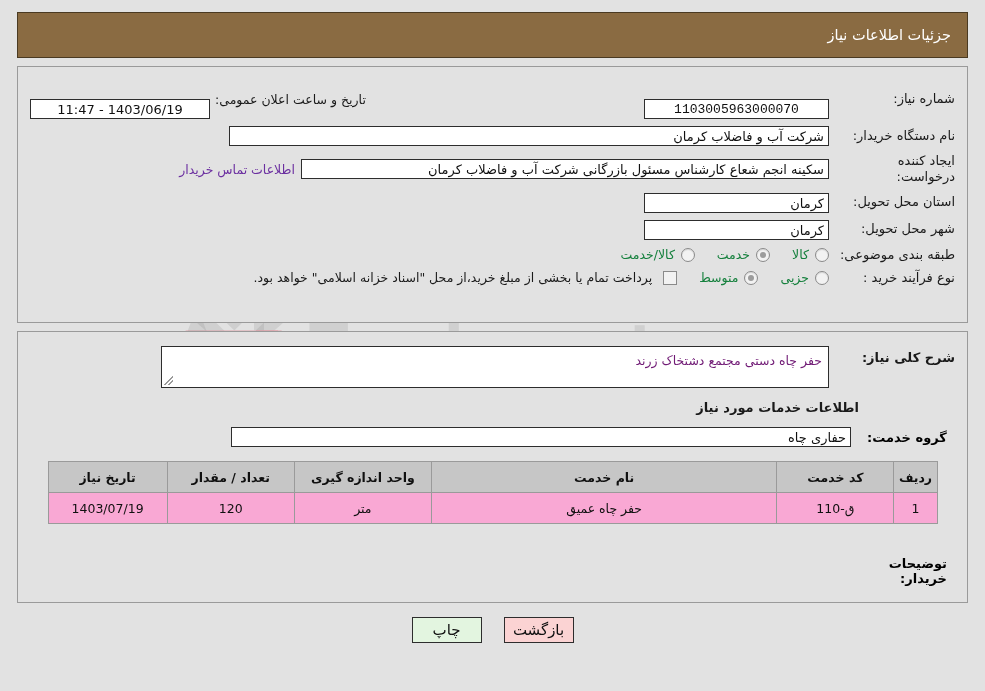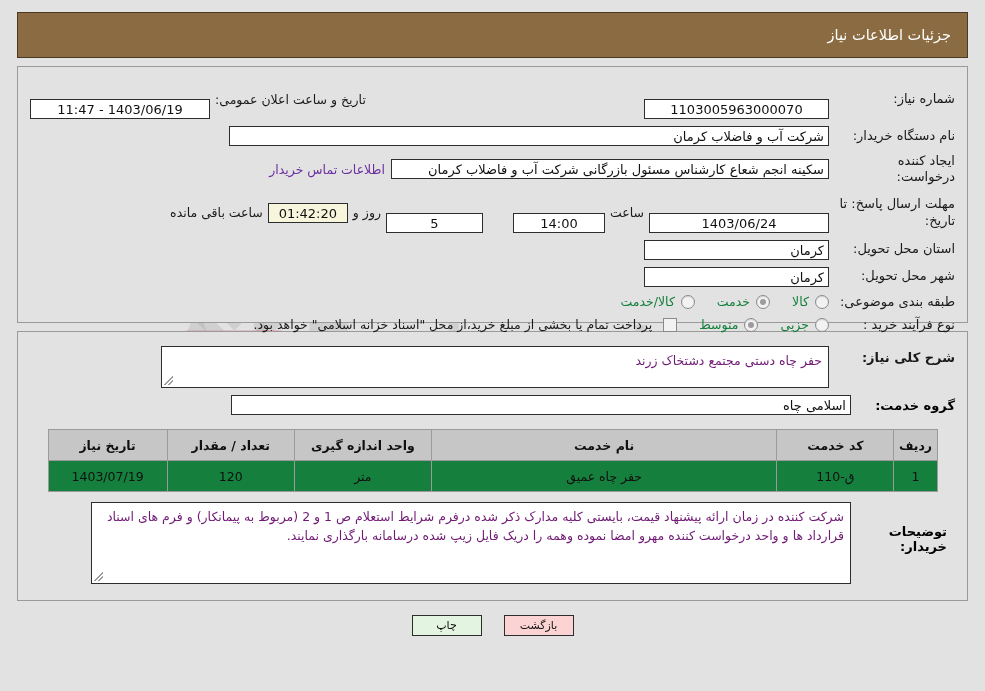--- a/index.html
+++ b/index.html
@@ -153,23 +153,23 @@
     font-size: 13px;
     padding: 0 4px;
     box-sizing: border-box;
     color: #101010;
     overflow: hidden;
     white-space: nowrap;
     font-family: "DejaVu Sans", "Liberation Sans", sans-serif;
   }
   .fld.center { text-align: center; margin-top: 20px; }
 
-  .w-need     { width: 185px; }
+  .w-need     { width: 185px; font-family: Liberation Mono, monospace; }
   .w-buyer    { width: 600px; }
-  .w-creator  { width: 438px; }
+  .w-creator  { width: 528px; }
   .w-date     { width: 180px; }
   .w-time     { width: 92px; }
   .w-days     { width: 97px; }
   .w-remain   { width: 80px; background: #f7f6dc; text-align: center; }
   .w-prov     { width: 185px; }
   .w-ann      { width: 180px; }
 
   .gap-s { width: 6px; flex: 0 0 auto; }
   .inline-txt {
     font-size: 12.5px;
@@ -255,21 +255,21 @@
   .section-title {
     font-size: 13px;
     font-weight: bold;
     color: #1a1a1a;
     margin: 12px 0 12px 0;
     text-align: right;
     padding-right: 96px;
   }
 
   .grp-row { display: flex; align-items: center; margin: 6px 0 14px 0; }
-  .grp-lbl { width: 96px; text-align: right; font-weight: bold; font-size: 13px; padding-left: 8px; }
+  .grp-lbl { width: 96px; text-align: center; font-weight: bold; font-size: 13px; padding-left: 8px; }
   .grp-fld { width: 620px; }
 
   
   .tbl-wrap { padding: 0 10px 0 10px; }
   table.items {
     width: 890px;
     border-collapse: collapse;
     font-size: 12.5px;
     margin: 4px auto 0 auto;
     background: #ffffff;
@@ -277,21 +277,21 @@
   table.items th {
     background: #c6c6c6;
     border: 1px solid #9a9a9a;
     color: #101010;
     font-weight: bold;
     height: 26px;
     text-align: center;
     padding: 2px 4px;
   }
   table.items td {
-    background: #15803d;
+    background: #f9a8d4;
     border: 1px solid #9a9a9a;
     color: #101010;
     height: 26px;
     text-align: center;
     padding: 2px 4px;
   }
   .c-radif { width: 34px; }
   .c-code  { width: 108px; }
   .c-name  { width: 336px; }
   .c-unit  { width: 128px; }
@@ -305,21 +305,21 @@
   
   .footer {
     margin-top: 14px;
     display: flex;
     justify-content: center;
     align-items: center;
     gap: 22px;
   }
   .btn {
     border: 1px solid #2d2d2d;
-    font-size: 11px;
+    font-size: 15px;
     padding: 3px 0;
     width: 70px;
     text-align: center;
     cursor: pointer;
     color: #101010;
     font-family: "DejaVu Sans", "Liberation Sans", sans-serif;
     box-sizing: border-box;
   }
   .btn-back  { background: #fbd3d3; }
   .btn-print { background: #e3f5e0; }
@@ -359,35 +359,20 @@
         <div class="lbl">نام دستگاه خریدار:</div>
         <div class="fld w-buyer">شرکت آب و فاضلاب کرمان</div>
       </div>
 
       <div class="frow">
         <div class="lbl">ایجاد کننده درخواست:</div>
         <div class="fld w-creator">سکینه انجم شعاع کارشناس مسئول بازرگانی شرکت آب و فاضلاب کرمان</div>
         <div class="link">اطلاعات تماس خریدار</div>
       </div>
 
-      <div class="frow">
-        <div class="lbl">مهلت ارسال پاسخ: تا تاریخ:</div>
-        <div class="fld center w-date">1403/06/24</div>
-        <div class="inline-txt">ساعت</div>
-        <div class="fld center w-time">14:00</div>
-        <div class="gap-s"></div>
-        <div class="gap-s"></div>
-        <div class="gap-s"></div>
-        <div class="gap-s"></div>
-        <div class="gap-s"></div>
-        <div class="fld center w-days">5</div>
-        <div class="inline-txt">روز و</div>
-        <div class="fld w-remain">01:42:20</div>
-        <div class="inline-txt">ساعت باقی مانده</div>
-      </div>
 
       <div class="frow">
         <div class="lbl">استان محل تحویل:</div>
         <div class="fld w-prov">کرمان</div>
       </div>
 
       <div class="frow">
         <div class="lbl">شهر محل تحویل:</div>
         <div class="fld w-prov">کرمان</div>
       </div>
@@ -428,24 +413,25 @@
 
     </div>
 
     <div class="panel panel-mid">
 
       <div class="frow" style="align-items:flex-start">
         <div class="lbl lbl-b" style="padding-top:4px">شرح کلی نیاز:</div>
         <div class="ta ta-need">حفر چاه دستی مجتمع دشتخاک زرند</div>
       </div>
 
+      <div class="section-title">اطلاعات خدمات مورد نیاز</div>
 
       <div class="grp-row">
         <div class="grp-lbl">گروه خدمت:</div>
-        <div class="fld grp-fld">اسلامی چاه</div>
+        <div class="fld grp-fld">حفاری چاه</div>
       </div>
 
       <div class="tbl-wrap">
         <table class="items">
           <thead>
             <tr>
               <th class="c-radif">ردیف</th>
               <th class="c-code">کد خدمت</th>
               <th class="c-name">نام خدمت</th>
               <th class="c-unit">واحد اندازه گیری</th>
@@ -461,21 +447,20 @@
               <td>متر</td>
               <td>120</td>
               <td>1403/07/19</td>
             </tr>
           </tbody>
         </table>
       </div>
 
       <div class="notes-row">
         <div class="notes-lbl">توضیحات خریدار:</div>
-        <div class="ta ta-notes">شرکت کننده در زمان ارائه پیشنهاد قیمت، بایستی کلیه مدارک ذکر شده درفرم شرایط استعلام ص 1  و  2 (مربوط به پیمانکار) و فرم های اسناد قرارداد ها و واحد درخواست کننده مهرو امضا نموده وهمه را دریک فایل زیپ شده درسامانه بارگذاری نمایند.</div>
       </div>
 
     </div>
 
     <div class="footer">
       <div class="btn btn-back">بازگشت</div>
       <div class="btn btn-print">چاپ</div>
     </div>
 
   </div>

